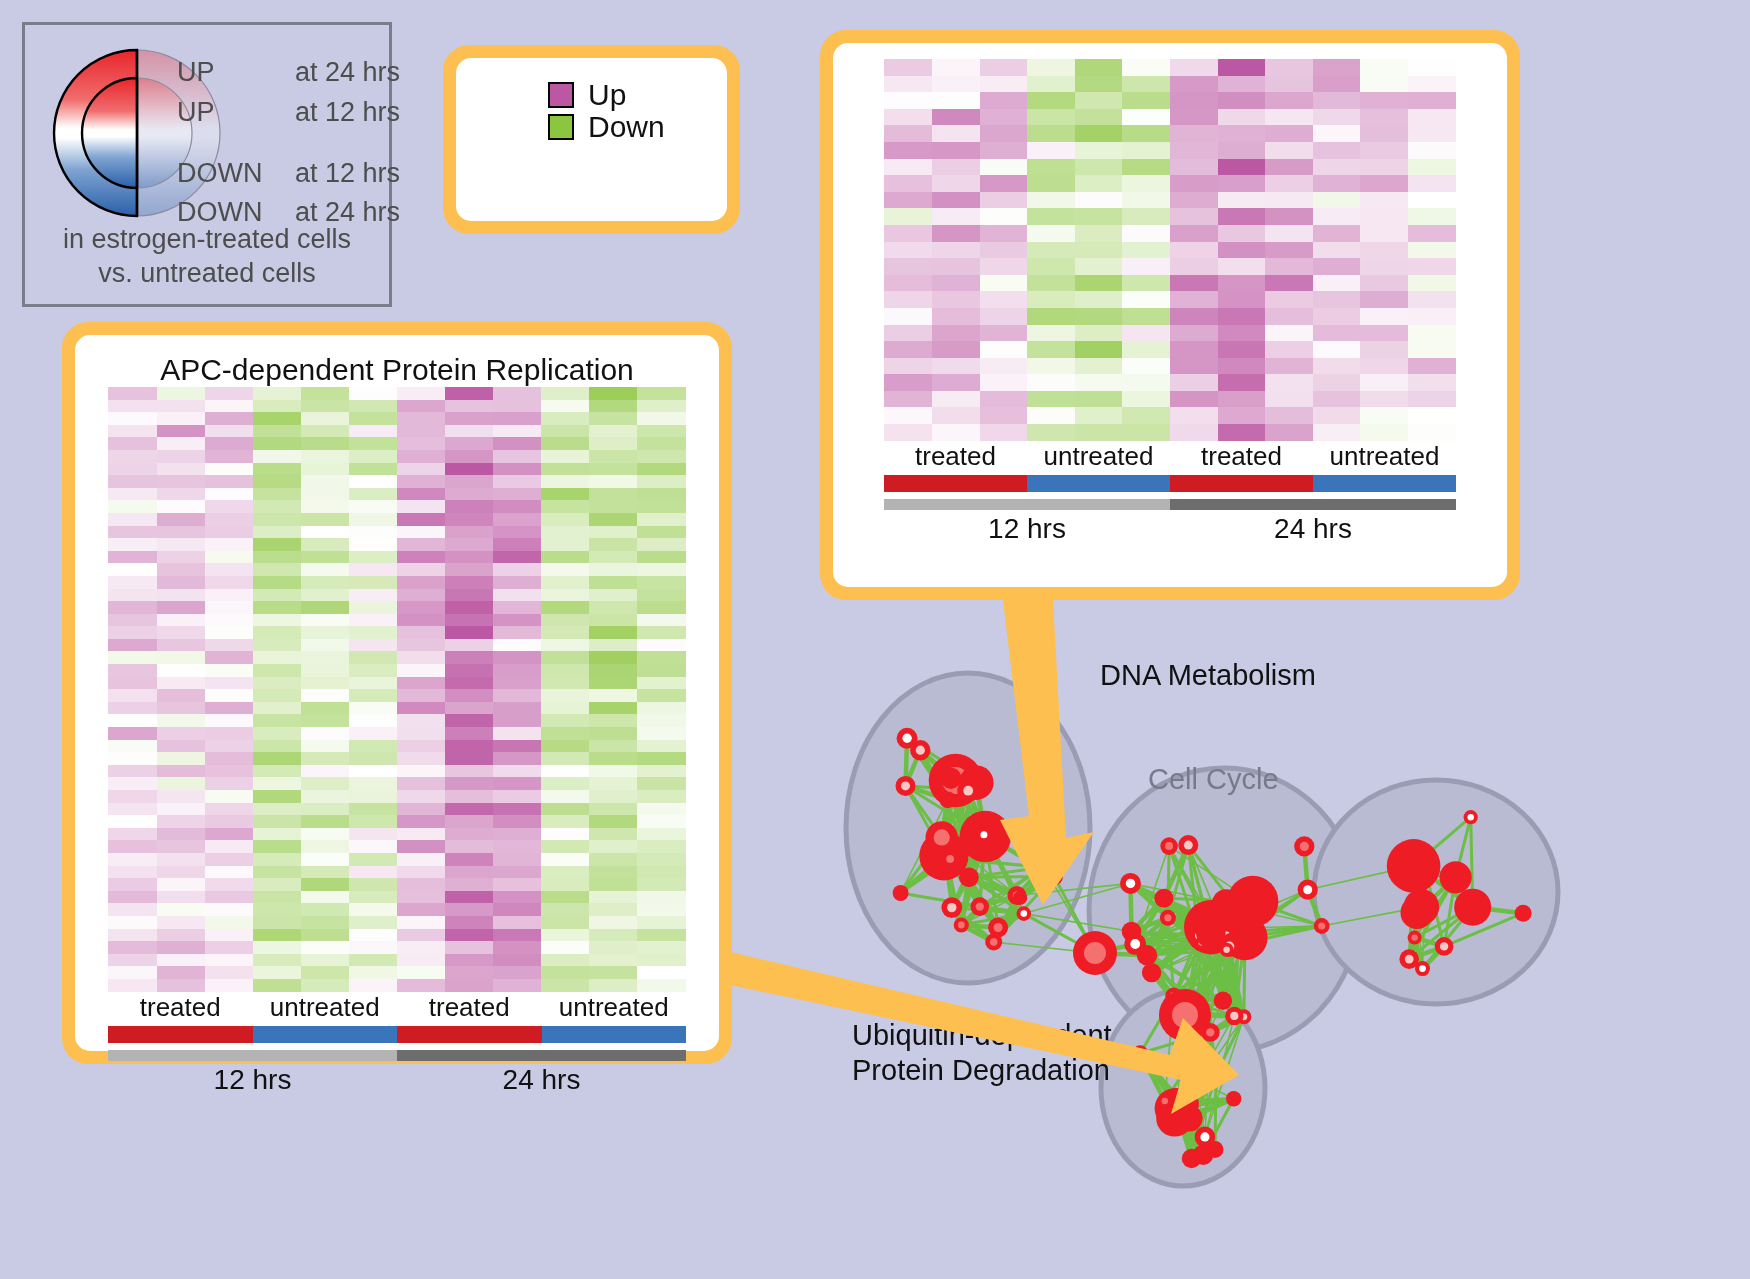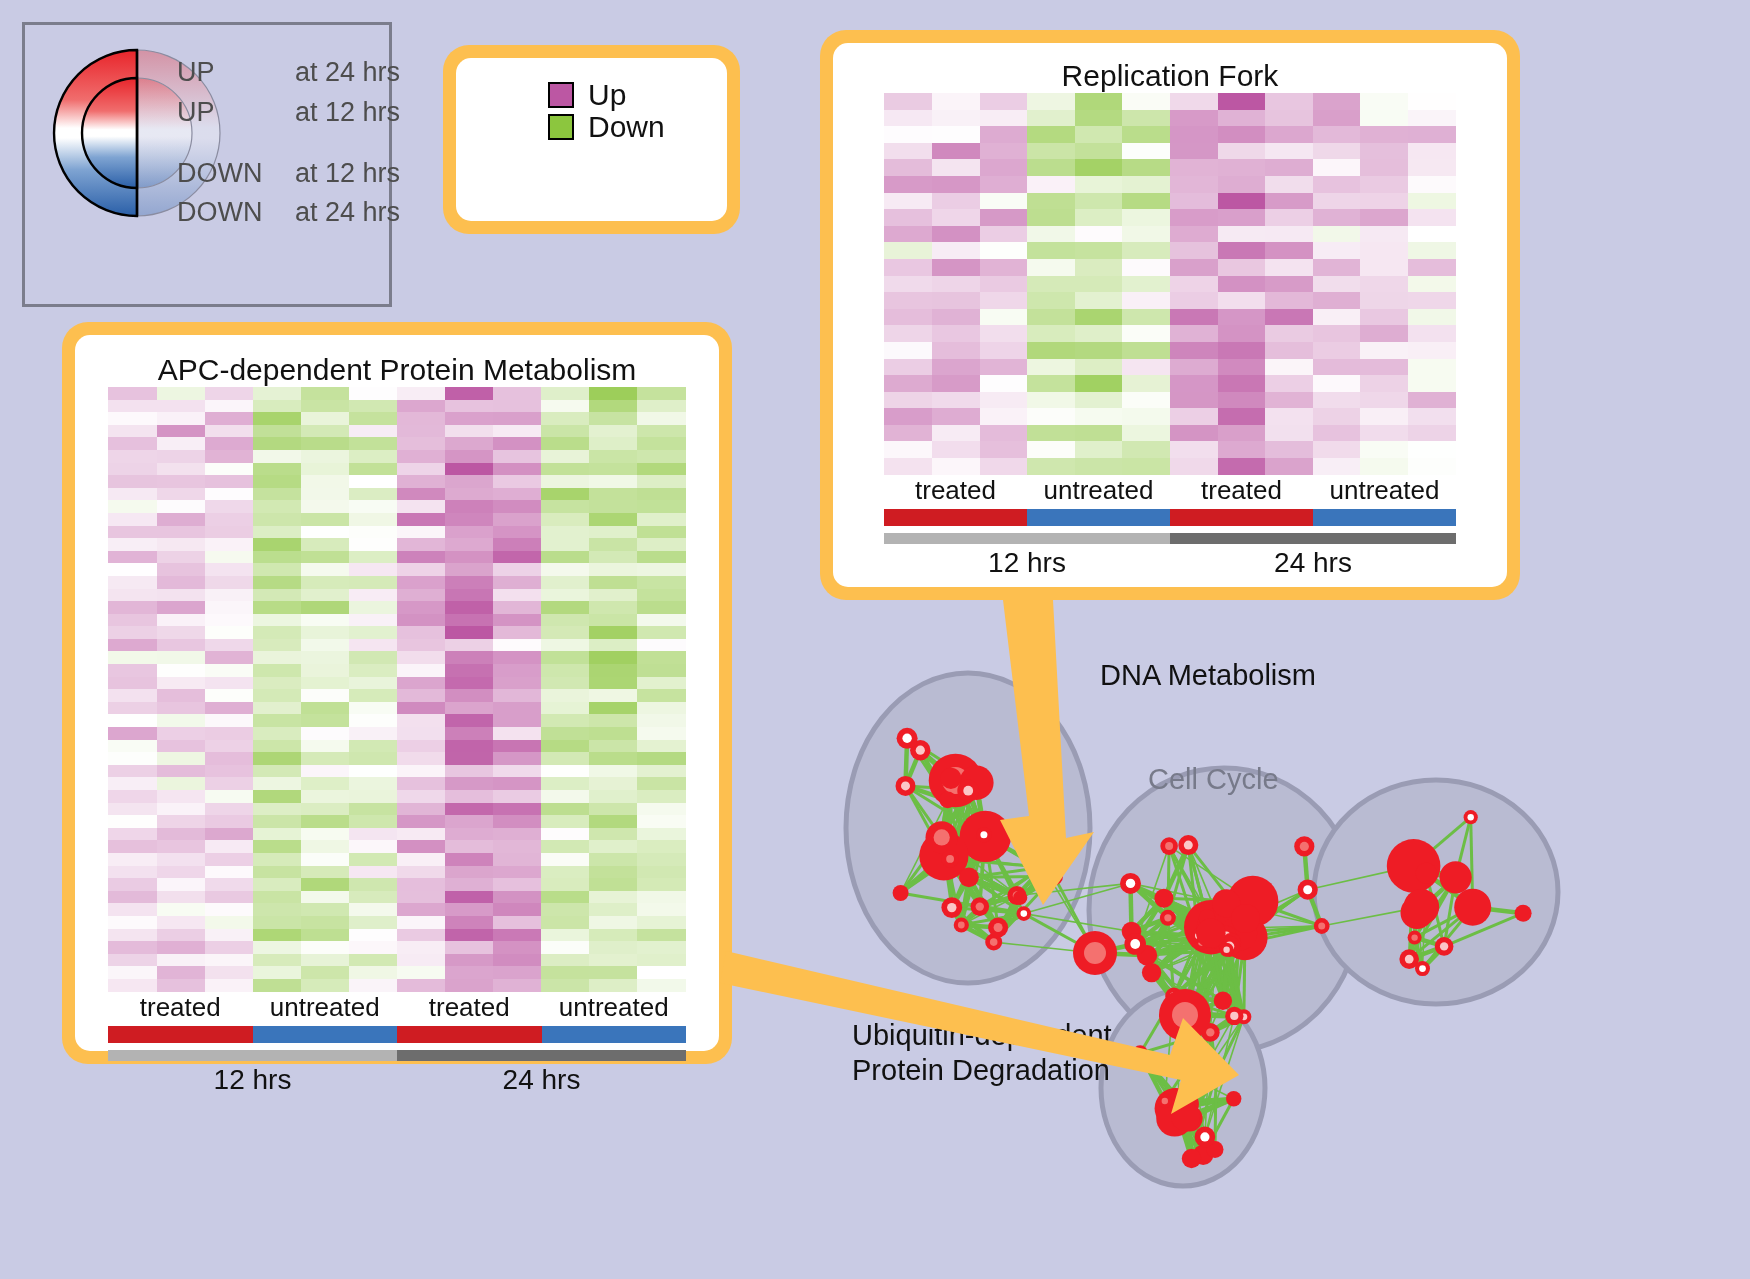--- a/index.html
+++ b/index.html
@@ -128,40 +128,43 @@
     <div class="key-row" style="left:152px;top:72px;">
       <span class="w">UP</span><span>at 12 hrs</span>
     </div>
     <div class="key-row" style="left:152px;top:133px;">
       <span class="w">DOWN</span><span>at 12 hrs</span>
     </div>
     <div class="key-row" style="left:152px;top:172px;">
       <span class="w">DOWN</span><span>at 24 hrs</span>
     </div>
 
+    <div id="key-foot">
+      <div>in estrogen-treated cells</div>
+      <div>vs. untreated cells</div>
+    </div>
   </div>
 
   <div class="panel" id="legend-panel">
     <div class="inner">
       <div class="legend-items">
         <div class="legend-item">
           <span class="legend-sw" style="background:#bc57a3"></span>
           <span class="legend-lbl">Up</span>
         </div>
         <div class="legend-item">
           <span class="legend-sw" style="background:#8cc63e"></span>
           <span class="legend-lbl">Down</span>
         </div>
       </div>
     </div>
   </div>
 
   <div class="panel" id="rf-panel">
     <div class="inner">
-      <div class="panel-title">Replication Fork</div>
       <div class="hm" id="hm-rf" style="grid-template-columns: repeat(12, 47.6px); grid-auto-rows: 16.6px; width: 571.2px;">
           <i style="background: rgb(234, 203, 226);"></i>
           <i style="background: rgb(251, 244, 249);"></i>
           <i style="background: rgb(235, 205, 228);"></i>
           <i style="background: rgb(238, 246, 226);"></i>
           <i style="background: rgb(176, 216, 122);"></i>
           <i style="background: rgb(250, 252, 246);"></i>
           <i style="background: rgb(240, 217, 234);"></i>
           <i style="background: rgb(188, 87, 163);"></i>
           <i style="background: rgb(232, 198, 224);"></i>
@@ -453,21 +456,21 @@
         <div class="time-labels">
           <span>12 hrs</span>
           <span>24 hrs</span>
         </div>
       </div>
     </div>
   </div>
 
   <div class="panel" id="apc-panel">
     <div class="inner">
-      <div class="panel-title">APC-dependent Protein Metabolism</div>
+      <div class="panel-title">APC-dependent Protein Replication</div>
       <div class="hm" id="hm-apc" style="grid-template-columns: repeat(12, 48.1px); grid-auto-rows: 12.6px; width: 577.2px;">
           <i style="background: rgb(231, 194, 222);"></i>
           <i style="background: rgb(237, 246, 225);"></i>
           <i style="background: rgb(238, 213, 232);"></i>
           <i style="background: rgb(229, 242, 212);"></i>
           <i style="background: rgb(197, 226, 157);"></i>
           <i style="background: rgb(254, 253, 254);"></i>
           <i style="background: rgb(248, 237, 245);"></i>
           <i style="background: rgb(192, 96, 168);"></i>
           <i style="background: rgb(230, 193, 221);"></i>

